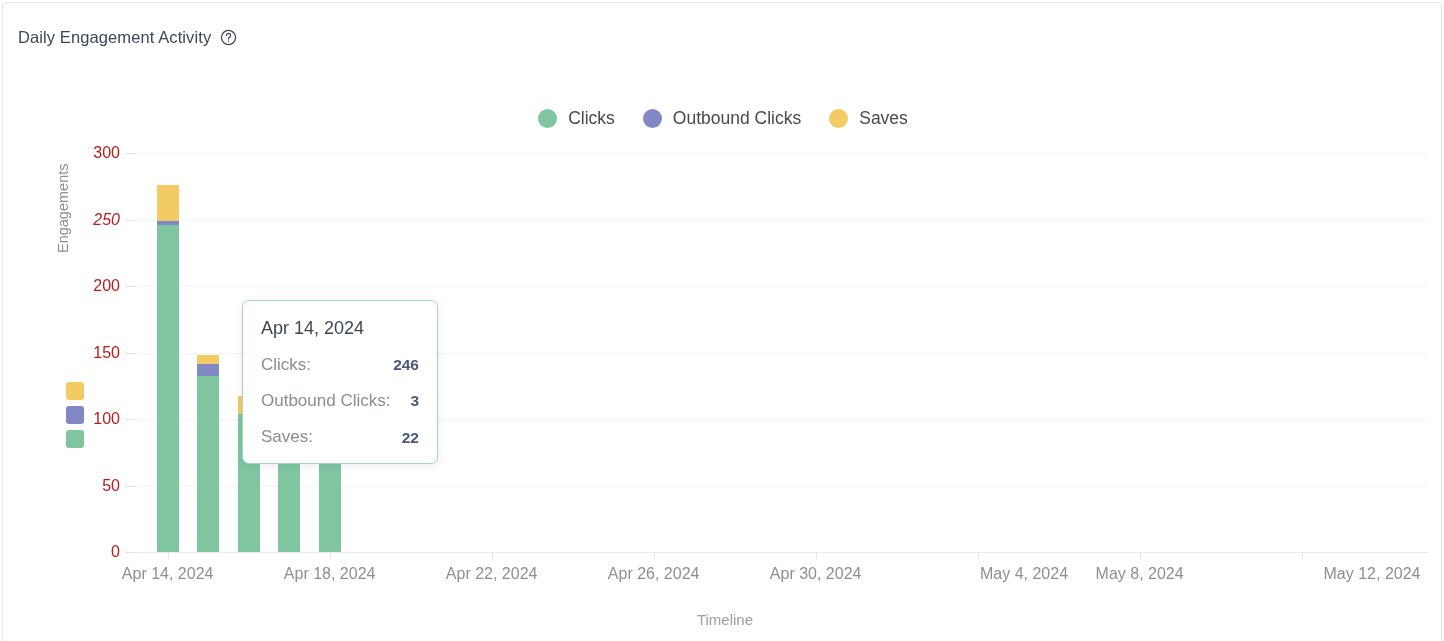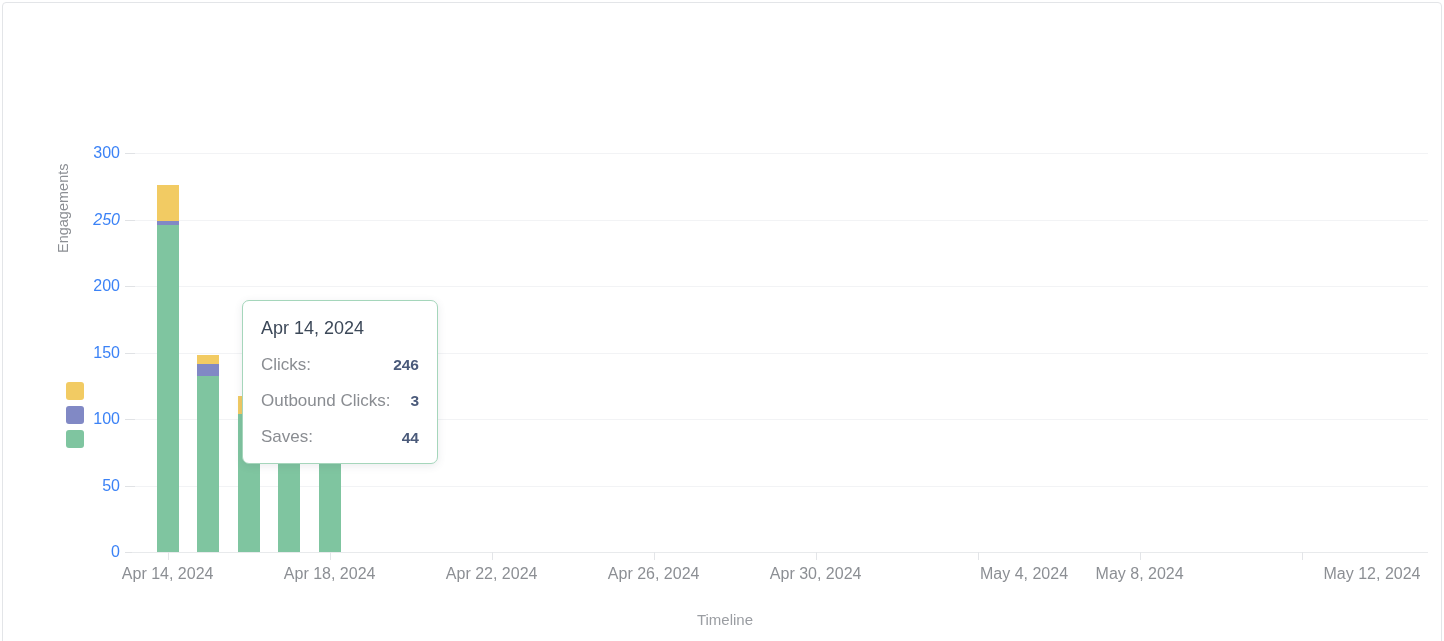--- a/index.html
+++ b/index.html
@@ -103,21 +103,21 @@
   .ytick-stub {
     position: absolute;
     width: 10px; height: 1px;
     background: #e0e2e5;
     left: 122px;
   }
   .ylabel-text {
     position: absolute;
     right: 0;
     font-size: 16px;
-    color: #3b82f6;
+    color: #b91c1c;
     text-align: right;
     width: 60px;
     transform: translateY(-9px);
   }
   .xtick {
     position: absolute;
     top: 549px;
     width: 1px; height: 8px;
     background: #e3e5e8;
   }
@@ -209,21 +209,45 @@
     font-weight: bold;
     margin-left: 8px;
   }
 </style>
 </head>
 <body>
 
 <div id="page">
   <div class="card">
 
-
+    <div class="card-header">
+      <span class="card-title">Daily Engagement Activity</span>
+      <span class="help-icon">
+        <svg width="17" height="17" viewBox="0 0 24 24" fill="none" stroke="currentColor" stroke-width="1.8">
+          <circle cx="12" cy="12" r="10"></circle>
+          <path d="M9.2 9.2a2.9 2.9 0 1 1 3.9 2.7c-.7.3-1.1 1-1.1 1.8v.4" stroke-linecap="round"></path>
+          <circle cx="12" cy="17.3" r="1" fill="currentColor" stroke="none"></circle>
+        </svg>
+      </span>
+    </div>
+
+    <div class="legend">
+      <div class="legend-item">
+        <span class="legend-dot" style="background:#7fc5a0"></span>
+        <span class="legend-label">Clicks</span>
+      </div>
+      <div class="legend-item">
+        <span class="legend-dot" style="background:#8189c5"></span>
+        <span class="legend-label">Outbound Clicks</span>
+      </div>
+      <div class="legend-item">
+        <span class="legend-dot" style="background:#f2cb63"></span>
+        <span class="legend-label">Saves</span>
+      </div>
+    </div>
 
     <div class="plot-area" id="plot-area">
         <div class="gridline" style="top: 549px;"></div>
         <div class="ytick-stub" style="top: 549px;"></div>
         <div class="ylabel-text" style="top: 549px; left: 55px; width: 62px;">0</div>
         <div class="gridline" style="top: 482.5px;"></div>
         <div class="ytick-stub" style="top: 482.5px;"></div>
         <div class="ylabel-text" style="top: 482.5px; left: 55px; width: 62px;">50</div>
         <div class="gridline" style="top: 416px;"></div>
         <div class="ytick-stub" style="top: 416px;"></div>
@@ -298,18 +322,18 @@
       <div class="tt-row">
         <span class="tt-key">Clicks:</span>
         <span class="tt-val">246</span>
       </div>
       <div class="tt-row">
         <span class="tt-key">Outbound Clicks:</span>
         <span class="tt-val">3</span>
       </div>
       <div class="tt-row">
         <span class="tt-key">Saves:</span>
-        <span class="tt-val">44</span>
+        <span class="tt-val">22</span>
       </div>
     </div>
 
   </div>
 </div>
 
 </body></html>

